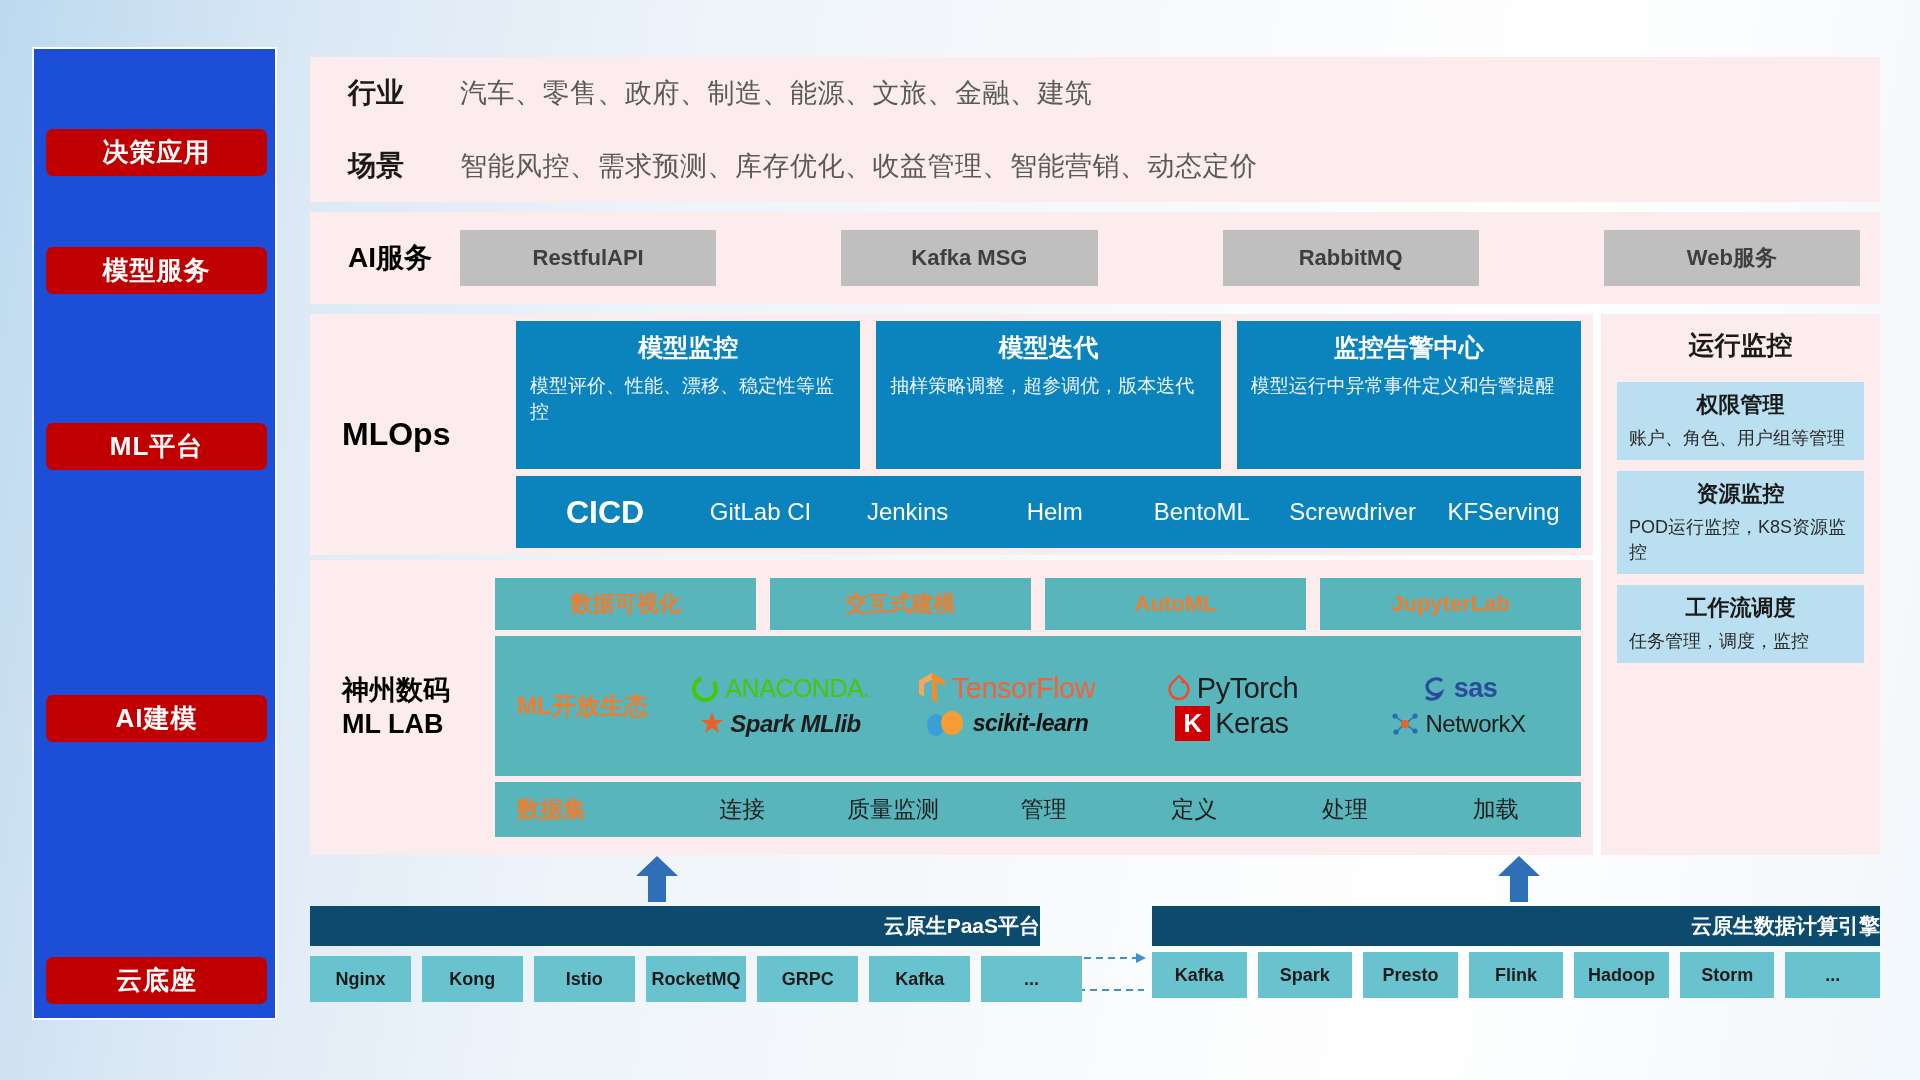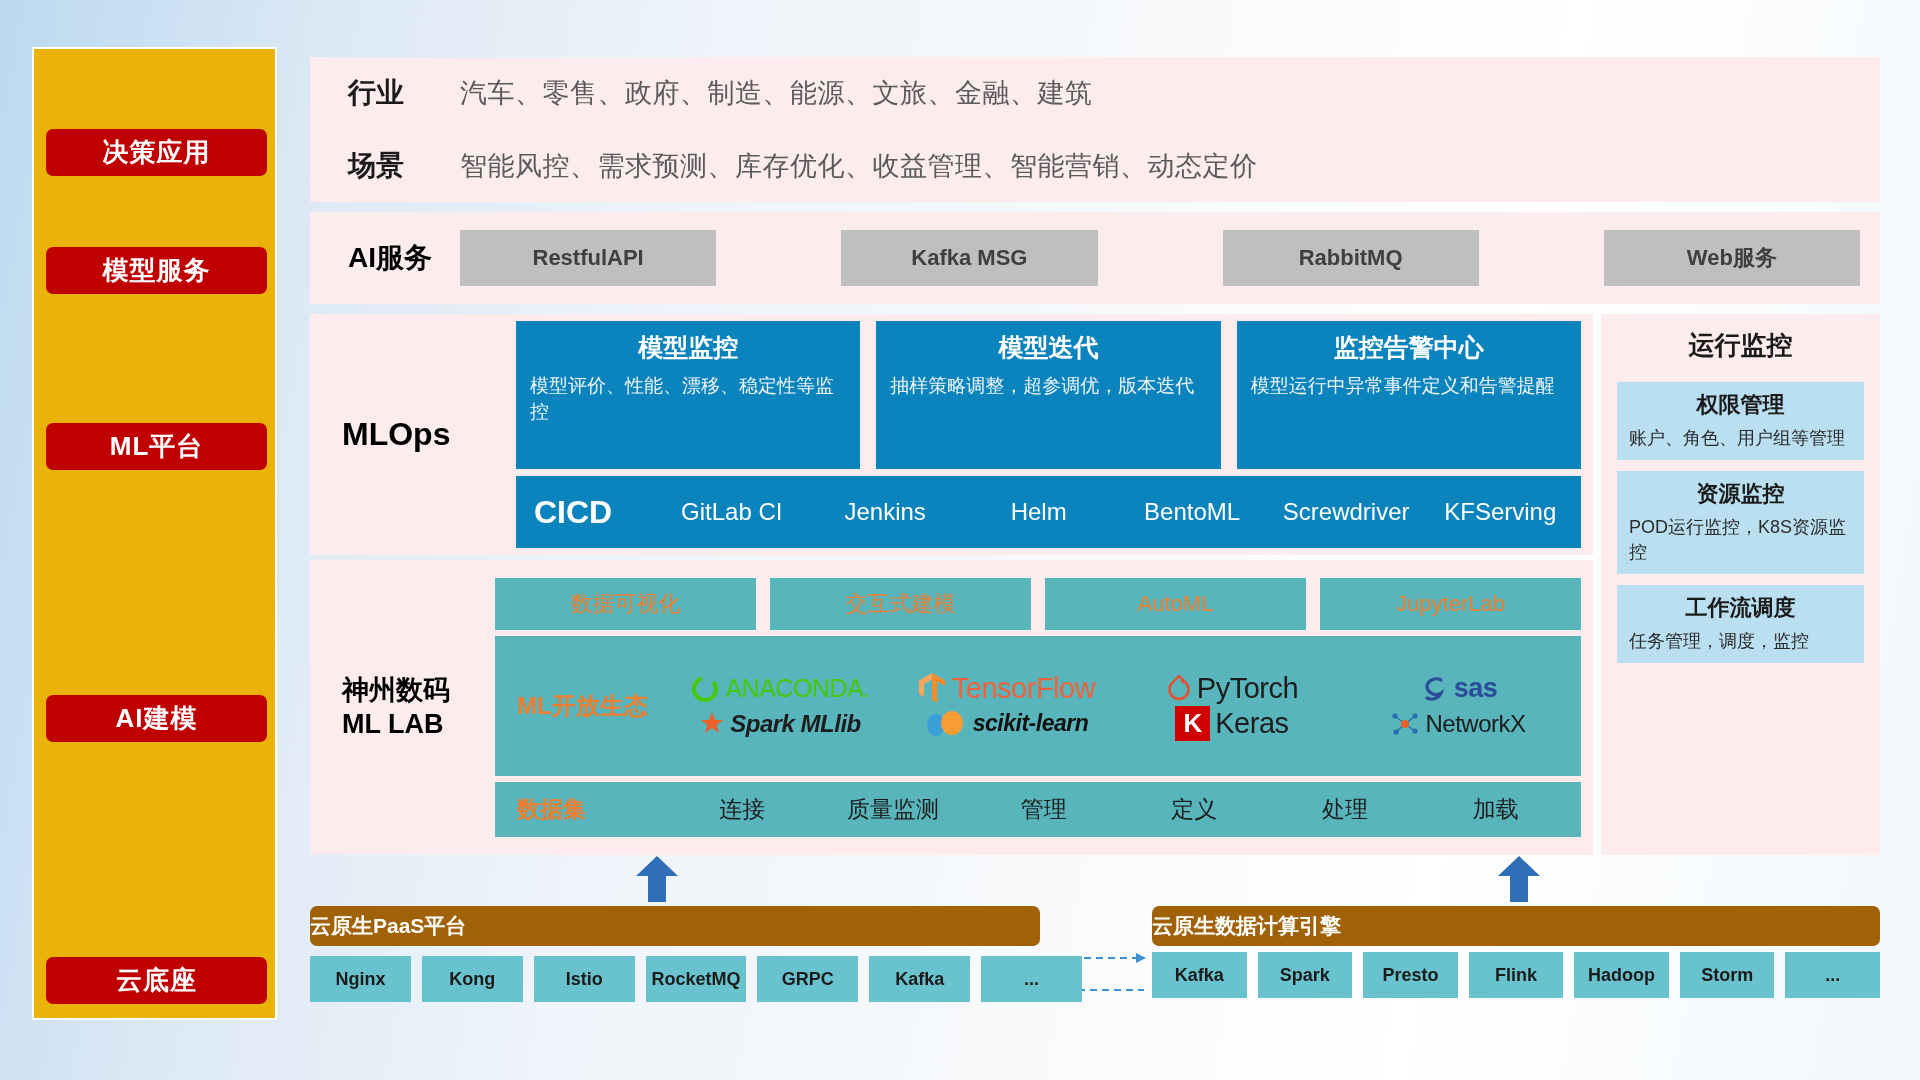--- a/index.html
+++ b/index.html
@@ -7,21 +7,21 @@
     width:1920px;height:1080px;
     font-family:"Liberation Sans","DejaVu Sans",sans-serif;
     background:linear-gradient(100deg,#bcd9ef 0%,#dce9f5 16%,#eef4fa 34%,#f7f9fb 55%,#ffffff 75%,#f2f7fb 100%);
     overflow:hidden;position:relative;
   }
   .canvas{position:absolute;inset:0;}
 
   
   .rail{
     position:absolute;left:32px;top:47px;width:245px;height:973px;
-    background:#eab308;border:2px solid #ffffff;box-sizing:border-box;
+    background:#1d4ed8;border:2px solid #ffffff;box-sizing:border-box;
   }
   .rail-chip{
     position:absolute;left:12px;width:221px;height:47px;
     background:#c00000;border-radius:7px;
     color:#fff;font-weight:bold;font-size:26px;
     display:flex;align-items:center;justify-content:center;letter-spacing:1px;
   }
   .rail-chip.c0{top:80px;}
   .rail-chip.c1{top:198px;}
   .rail-chip.c2{top:374px;}
@@ -52,35 +52,35 @@
   .mlops-right{flex:1;padding-right:12px;display:flex;flex-direction:column;gap:7px;}
   .mlops-cards{display:flex;gap:16px;}
   .mlops-card{
     flex:1;background:#0b83bd;color:#fff;height:148px;box-sizing:border-box;padding:10px 14px 8px;
   }
   .mlops-card h4{margin:0 0 9px;font-size:25px;text-align:center;font-weight:bold;}
   .mlops-card p{margin:0;font-size:19px;line-height:1.35;color:#f0f6fa;}
   .cicd{
     background:#0b83bd;height:72px;display:flex;align-items:center;padding:0 18px;box-sizing:border-box;overflow:hidden;
   }
-  .cicd-title{color:#fff;font-weight:bold;font-size:32px;width:135px;flex:none;}
+  .cicd-title{color:#fff;font-weight:bold;font-size:32px;width:135px;flex:none;margin-left:32px;}
   .cicd-items{flex:1;display:flex;gap:28px;}
   .cicd-items span{
     flex:1;color:#fff;font-size:24px;text-align:center;line-height:1.05;
     max-height:2.1em;overflow:visible;
   }
 
   
   #band-model{left:310px;top:560px;width:1283px;height:295px;display:flex;align-items:center;}
   #band-model .sect-label{width:185px;padding-left:32px;font-size:27px;font-weight:bold;line-height:1.25;box-sizing:border-box;}
   .model-right{flex:1;padding-right:12px;display:flex;flex-direction:column;gap:6px;}
   .tool-row{display:flex;gap:14px;}
   .tool-chip{
     flex:1;background:#58b5bc;height:52px;display:flex;align-items:center;justify-content:center;
-    color:#ef7d2e;font-weight:normal;font-size:22px;
+    color:#ef7d2e;font-weight:bold;font-size:22px;
   }
   .eco{
     background:#58b5bc;height:140px;display:flex;align-items:center;padding:0 10px 0 22px;box-sizing:border-box;
   }
   .eco-title{color:#ef7d2e;font-weight:bold;font-size:24px;width:150px;flex:none;}
   .eco-grid{flex:1;display:grid;grid-template-columns:repeat(4,1fr);grid-template-rows:1fr 1fr;align-items:center;justify-items:center;}
   .ds{
     background:#58b5bc;height:55px;display:flex;align-items:center;padding:0 10px 0 22px;box-sizing:border-box;
   }
   .ds-title{color:#ef7d2e;font-weight:bold;font-size:23px;width:150px;flex:none;}
@@ -93,22 +93,22 @@
     text-align:center;font-weight:bold;font-size:26px;color:#1a1a1a;padding:14px 0 8px;
   }
   .mon-card{
     margin:11px 16px 0;background:#b9dff0;box-sizing:border-box;padding:8px 12px 10px;
   }
   .mon-card h5{margin:0 0 6px;text-align:center;font-size:22px;font-weight:bold;color:#1a1a1a;}
   .mon-card p{margin:0;font-size:18px;line-height:1.35;color:#2b2b2b;}
 
   
   .cloud-bar{
-    position:absolute;height:40px;background:#a16207;color:#fff;
-    display:flex;align-items:center;justify-content:flex-start;font-size:21px;font-weight:bold;border-radius:7px;
+    position:absolute;height:40px;background:#0c4a6e;color:#fff;
+    display:flex;align-items:center;justify-content:flex-end;font-size:21px;font-weight:bold;
   }
   #bar-paas{left:310px;top:906px;width:730px;}
   #bar-engine{left:1152px;top:906px;width:728px;}
   .pill-row{position:absolute;display:flex;gap:11px;}
   #pills-paas{left:310px;top:956px;width:772px;}
   #pills-engine{left:1152px;top:952px;width:728px;}
   .pill{
     flex:1;height:46px;background:#68c3ce;color:#1b1b1b;font-size:18px;font-weight:bold;
     display:flex;align-items:center;justify-content:center;text-align:center;line-height:1.05;
     box-sizing:border-box;padding:0 2px;

